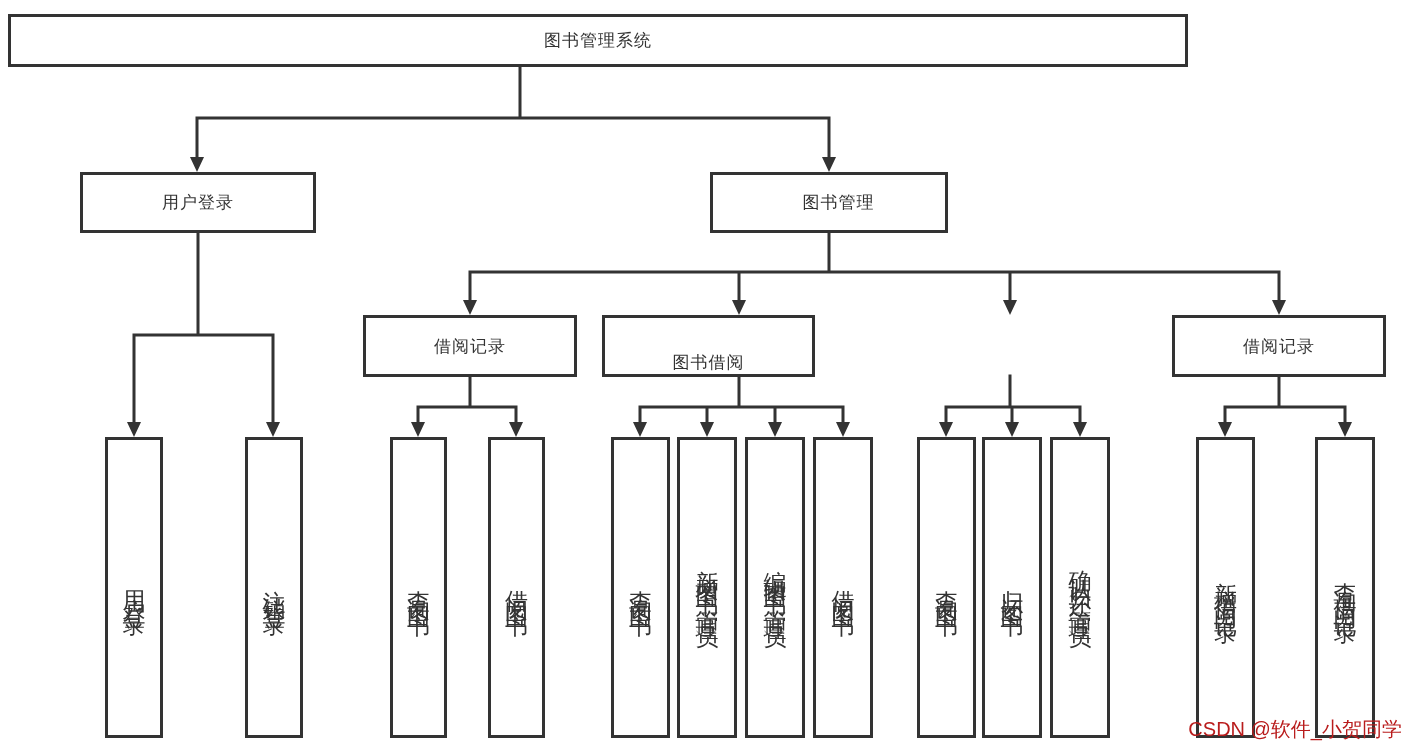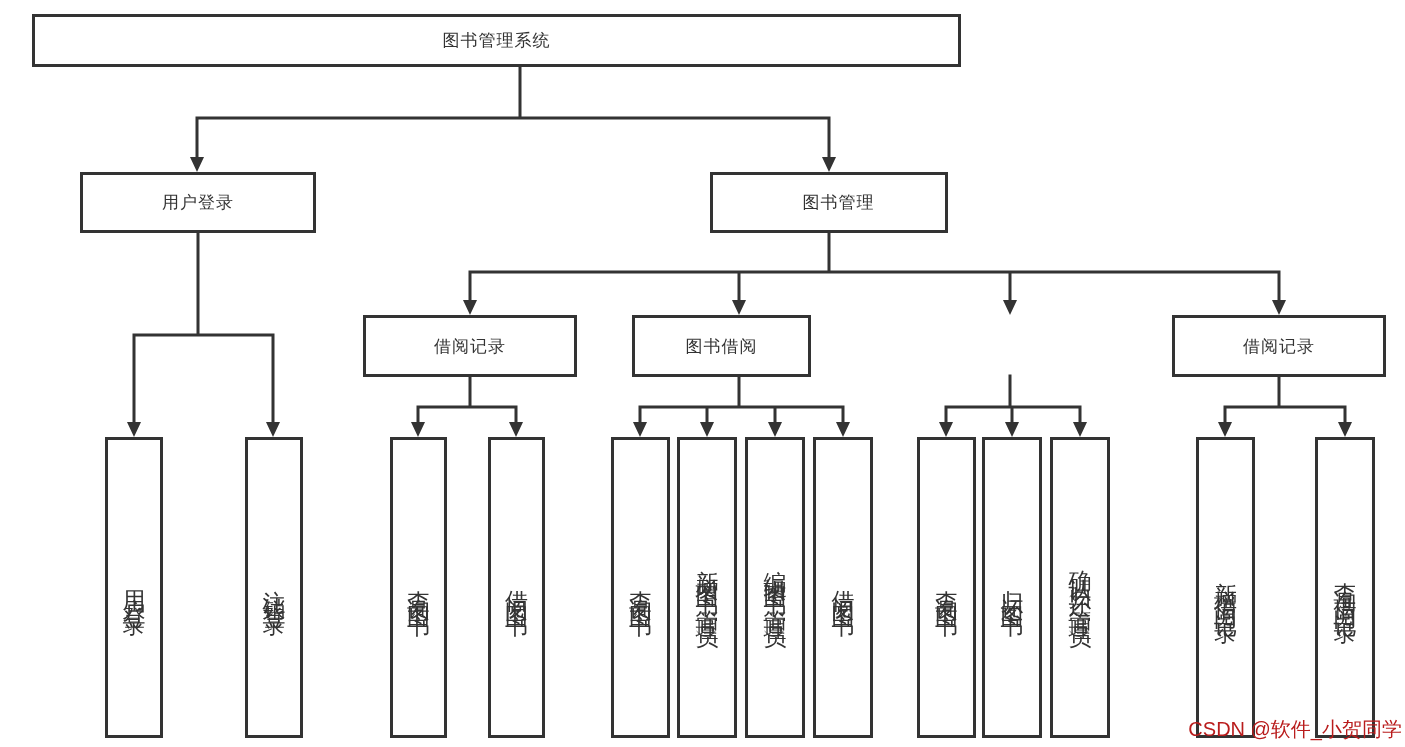--- a/index.html
+++ b/index.html
@@ -92,35 +92,35 @@
       <polygon points="768,422 782,422 775,437"></polygon>
       <polygon points="836,422 850,422 843,437"></polygon>
       <polygon points="939,422 953,422 946,437"></polygon>
       <polygon points="1005,422 1019,422 1012,437"></polygon>
       <polygon points="1073,422 1087,422 1080,437"></polygon>
       <polygon points="1218,422 1232,422 1225,437"></polygon>
       <polygon points="1338,422 1352,422 1345,437"></polygon>
     </g>
   </svg>
 
-  <div class="node hnode" style="left:32px; top:14px; width:929px; height:53px;">
+  <div class="node hnode" style="left:8px; top:14px; width:1180px; height:53px;">
     <span>图书管理系统</span>
   </div>
 
   <div class="node hnode" style="left:80px; top:172px; width:236px; height:61px;">
     <span>用户登录</span>
   </div>
   <div class="node hnode" style="left:710px; top:172px; width:238px; height:61px;padding-left:19px;">
     <span>图书管理</span>
   </div>
 
   <div class="node hnode" style="left:363px; top:315px; width:214px; height:62px;">
     <span>借阅记录</span>
   </div>
-  <div class="node hnode" style="left:632px; top:315px; width:179px; height:62px;">
+  <div class="node hnode" style="left:602px; top:315px; width:213px; height:62px;align-items:flex-end;">
     <span>图书借阅</span>
   </div>
   <div class="node hnode" style="left:1172px; top:315px; width:214px; height:62px;">
     <span>借阅记录</span>
   </div>
 
   <div class="node leaf" style="left:105px; top:437px; width:58px; height:301px;">
     <span class="leaf-label">用户登录</span>
   </div>
   <div class="node leaf" style="left:245px; top:437px; width:58px; height:301px;">

